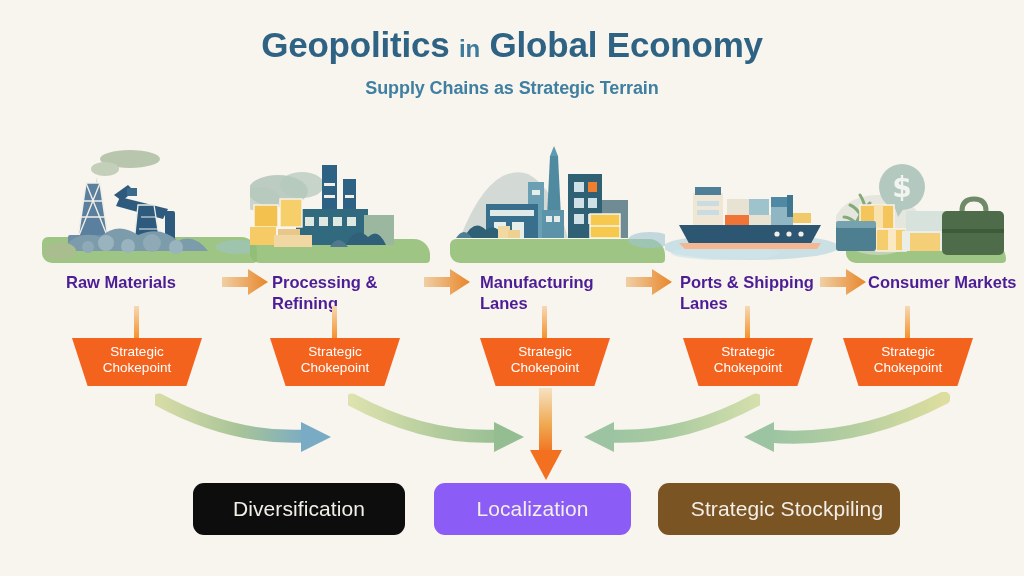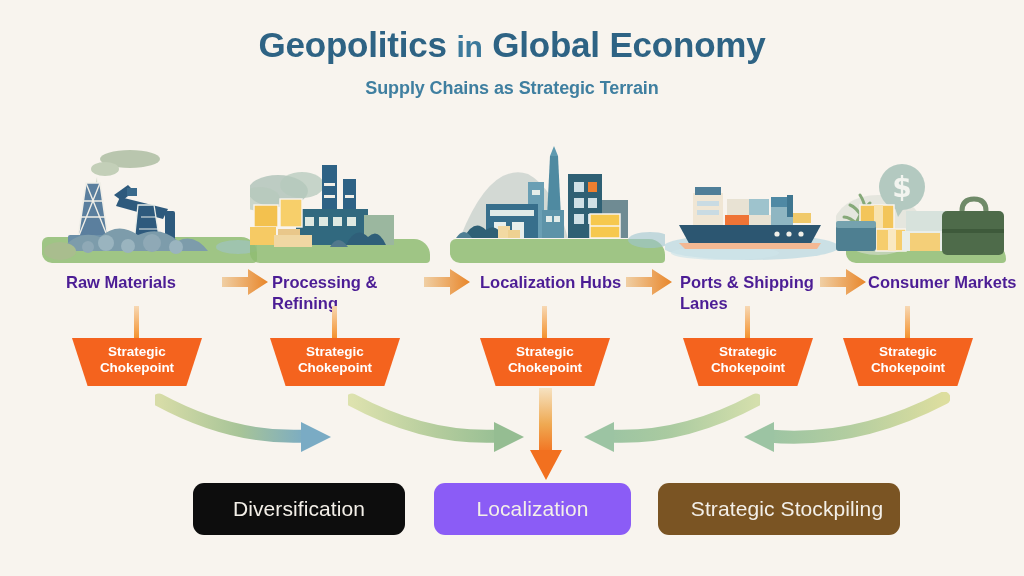--- a/index.html
+++ b/index.html
@@ -12,21 +12,21 @@
     position:relative;
   }
   #stage { position:relative; width:1024px; height:576px; }
 
   
   .title-wrap { position:absolute; top:26px; left:0; width:1024px; text-align:center; }
   .title {
     font-size:35px; font-weight:bold; color:#2e6384;
     letter-spacing:-0.2px; line-height:1.1;
   }
-  .title .light { font-weight:bold; font-size:30px; color:#3d7a9c; }
+  .title .light { font-weight:bold; font-size:24px; color:#3d7a9c; }
   .subtitle {
     margin-top:13px; font-size:18px; font-weight:bold;
     color:#3f7fa0; letter-spacing:-0.1px;
   }
 
   
   .illus-band { position:absolute; top:135px; left:0; width:1024px; height:128px; }
   .scene { position:absolute; bottom:0; }
   .ground {
     position:absolute; bottom:0; left:0;
@@ -40,21 +40,21 @@
     position:absolute; font-size:16.5px; font-weight:bold; color:#4c1d95;
     line-height:1.28; width:150px;
   }
   .flow-arrow { position:absolute; width:48px; height:30px; }
 
   
   .stem { position:absolute; width:5px; background:linear-gradient(#f7d8b4,#f4922e); }
   .choke {
     position:absolute; width:130px; height:48px;
     color:#fff; text-align:center;
-    font-size:13.5px; line-height:1.22; font-weight:700;
+    font-size:13.5px; line-height:1.22; font-weight:400;
     padding-top:6px;
     background:#f4631e;
     clip-path:polygon(0% 0%, 100% 0%, 88% 100%, 12% 100%);
   }
 
   
   .fb { position:absolute; }
 
   
   .pill {
@@ -237,21 +237,21 @@
         <rect x="106" y="74" width="62" height="44" rx="5" fill="#4e6b4a"></rect>
         <path d="M126 74 Q126 62 138 62 Q150 62 150 74" stroke="#6f8a68" stroke-width="5" fill="none"></path>
         <rect x="106" y="92" width="62" height="4" fill="#3e5a3b"></rect>
       </svg>
     </div>
   </div>
 
   <div>
     <div class="stage-label" style="left:66px;top:272px;">Raw Materials</div>
     <div class="stage-label" style="left:272px;top:272px;">Processing &amp; Refining</div>
-    <div class="stage-label" style="left:480px;top:272px;">Localization Hubs</div>
+    <div class="stage-label" style="left:480px;top:272px;">Manufacturing Lanes</div>
     <div class="stage-label" style="left:680px;top:272px;width:160px;">Ports &amp; Shipping Lanes</div>
     <div class="stage-label" style="left:868px;top:272px;">Consumer Markets</div>
 
     <svg class="flow-arrow" style="left:222px;top:267px;" viewBox="0 0 48 30">
       <defs>
           <linearGradient id="ga1" x1="0" y1="0" x2="1" y2="0">
         <stop offset="0%" stop-color="#f0cfa4"></stop>
             <stop offset="100%" stop-color="#e8862a"></stop>
           </linearGradient>
         </defs>

